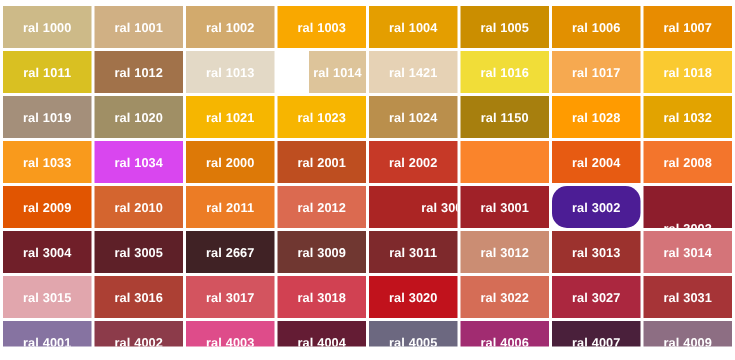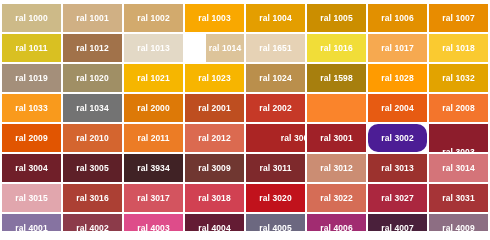--- a/index.html
+++ b/index.html
@@ -84,21 +84,21 @@
       <div class="swatch dark" style="background: rgb(161, 114, 74);">
         <span class="label" style="color: rgb(255, 255, 255);">ral 1012</span>
       </div>
       <div class="swatch dark" style="background: rgb(227, 217, 198);">
         <span class="label" style="color: rgb(255, 255, 255);">ral 1013</span>
       </div>
       <div class="swatch dark" style="background: rgb(221, 196, 154); margin-left: 21px;">
         <span class="label" style="color: rgb(255, 255, 255);">ral 1014</span>
       </div>
       <div class="swatch dark" style="background: rgb(230, 210, 181);">
-        <span class="label" style="color: rgb(255, 255, 255);">ral 1651</span>
+        <span class="label" style="color: rgb(255, 255, 255);">ral 1421</span>
       </div>
       <div class="swatch dark" style="background: rgb(241, 221, 56);">
         <span class="label" style="color: rgb(255, 255, 255);">ral 1016</span>
       </div>
       <div class="swatch dark" style="background: rgb(246, 169, 80);">
         <span class="label" style="color: rgb(255, 255, 255);">ral 1017</span>
       </div>
       <div class="swatch dark" style="background: rgb(250, 202, 48);">
         <span class="label" style="color: rgb(255, 255, 255);">ral 1018</span>
       </div>
@@ -111,32 +111,32 @@
       <div class="swatch dark" style="background: rgb(246, 182, 0);">
         <span class="label" style="color: rgb(255, 255, 255);">ral 1021</span>
       </div>
       <div class="swatch dark" style="background: rgb(247, 181, 0);">
         <span class="label" style="color: rgb(255, 255, 255);">ral 1023</span>
       </div>
       <div class="swatch dark" style="background: rgb(186, 143, 76);">
         <span class="label" style="color: rgb(255, 255, 255);">ral 1024</span>
       </div>
       <div class="swatch dark" style="background: rgb(167, 127, 14);">
-        <span class="label" style="color: rgb(255, 255, 255);">ral 1598</span>
+        <span class="label" style="color: rgb(255, 255, 255);">ral 1150</span>
       </div>
       <div class="swatch dark" style="background: rgb(255, 155, 0);">
         <span class="label" style="color: rgb(255, 255, 255);">ral 1028</span>
       </div>
       <div class="swatch dark" style="background: rgb(226, 163, 0);">
         <span class="label" style="color: rgb(255, 255, 255);">ral 1032</span>
       </div>
       <div class="swatch dark" style="background: rgb(249, 154, 28);">
         <span class="label" style="color: rgb(255, 255, 255);">ral 1033</span>
       </div>
-      <div class="swatch dark" style="background: #737373;">
+      <div class="swatch dark" style="background: #d946ef;">
         <span class="label" style="color: rgb(255, 255, 255);">ral 1034</span>
       </div>
       <div class="swatch dark" style="background: rgb(221, 121, 7);">
         <span class="label" style="color: rgb(255, 255, 255);">ral 2000</span>
       </div>
       <div class="swatch dark" style="background: rgb(190, 78, 32);">
         <span class="label" style="color: rgb(255, 255, 255);">ral 2001</span>
       </div>
       <div class="swatch dark" style="background: rgb(198, 57, 39);">
         <span class="label" style="color: rgb(255, 255, 255);">ral 2002</span>
@@ -174,21 +174,21 @@
       <div class="swatch dark" style="background: rgb(141, 29, 44);">
         <span class="label" style="color: rgb(255, 255, 255); margin-top: 28px;">ral 3003</span>
       </div>
       <div class="swatch dark" style="background: rgb(112, 31, 41);">
         <span class="label" style="color: rgb(255, 255, 255);">ral 3004</span>
       </div>
       <div class="swatch dark" style="background: rgb(94, 32, 40);">
         <span class="label" style="color: rgb(255, 255, 255);">ral 3005</span>
       </div>
       <div class="swatch dark" style="background: rgb(64, 34, 37);">
-        <span class="label" style="color: rgb(255, 255, 255);">ral 3934</span>
+        <span class="label" style="color: rgb(255, 255, 255);">ral 2667</span>
       </div>
       <div class="swatch dark" style="background: rgb(112, 55, 49);">
         <span class="label" style="color: rgb(255, 255, 255);">ral 3009</span>
       </div>
       <div class="swatch dark" style="background: rgb(126, 41, 44);">
         <span class="label" style="color: rgb(255, 255, 255);">ral 3011</span>
       </div>
       <div class="swatch dark" style="background: rgb(203, 141, 115);">
         <span class="label" style="color: rgb(255, 255, 255);">ral 3012</span>
       </div>

